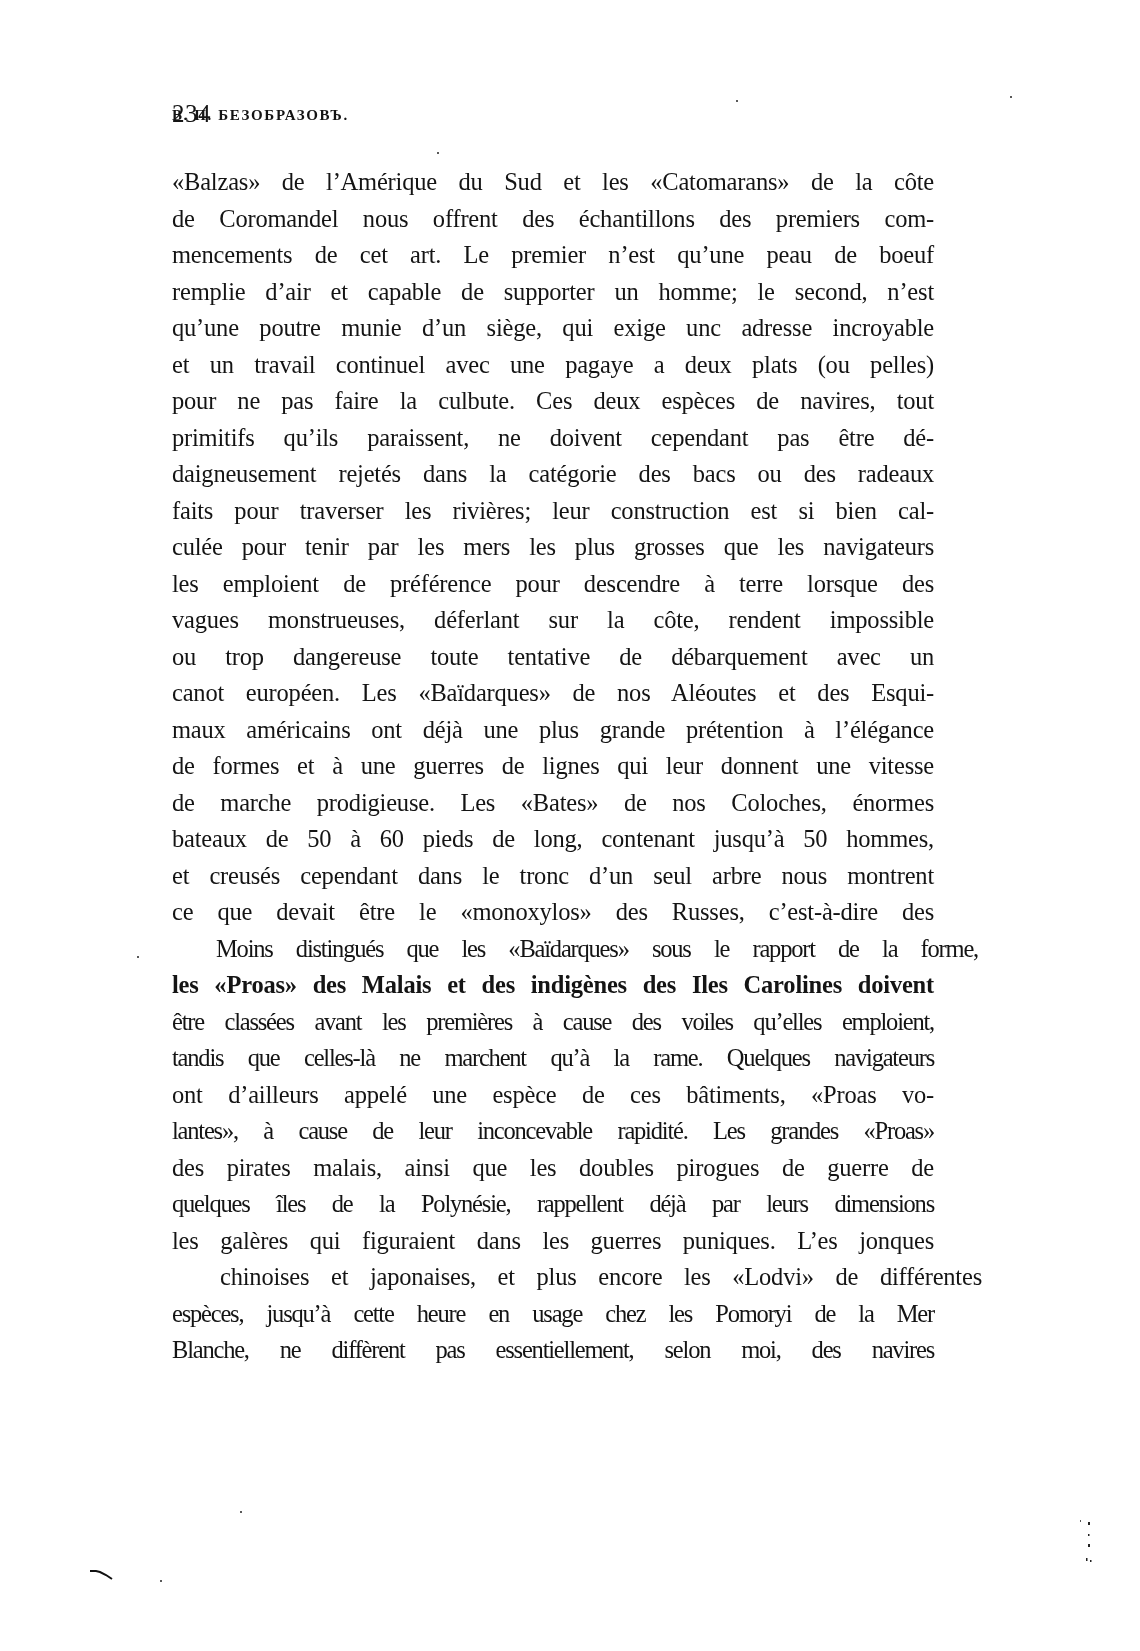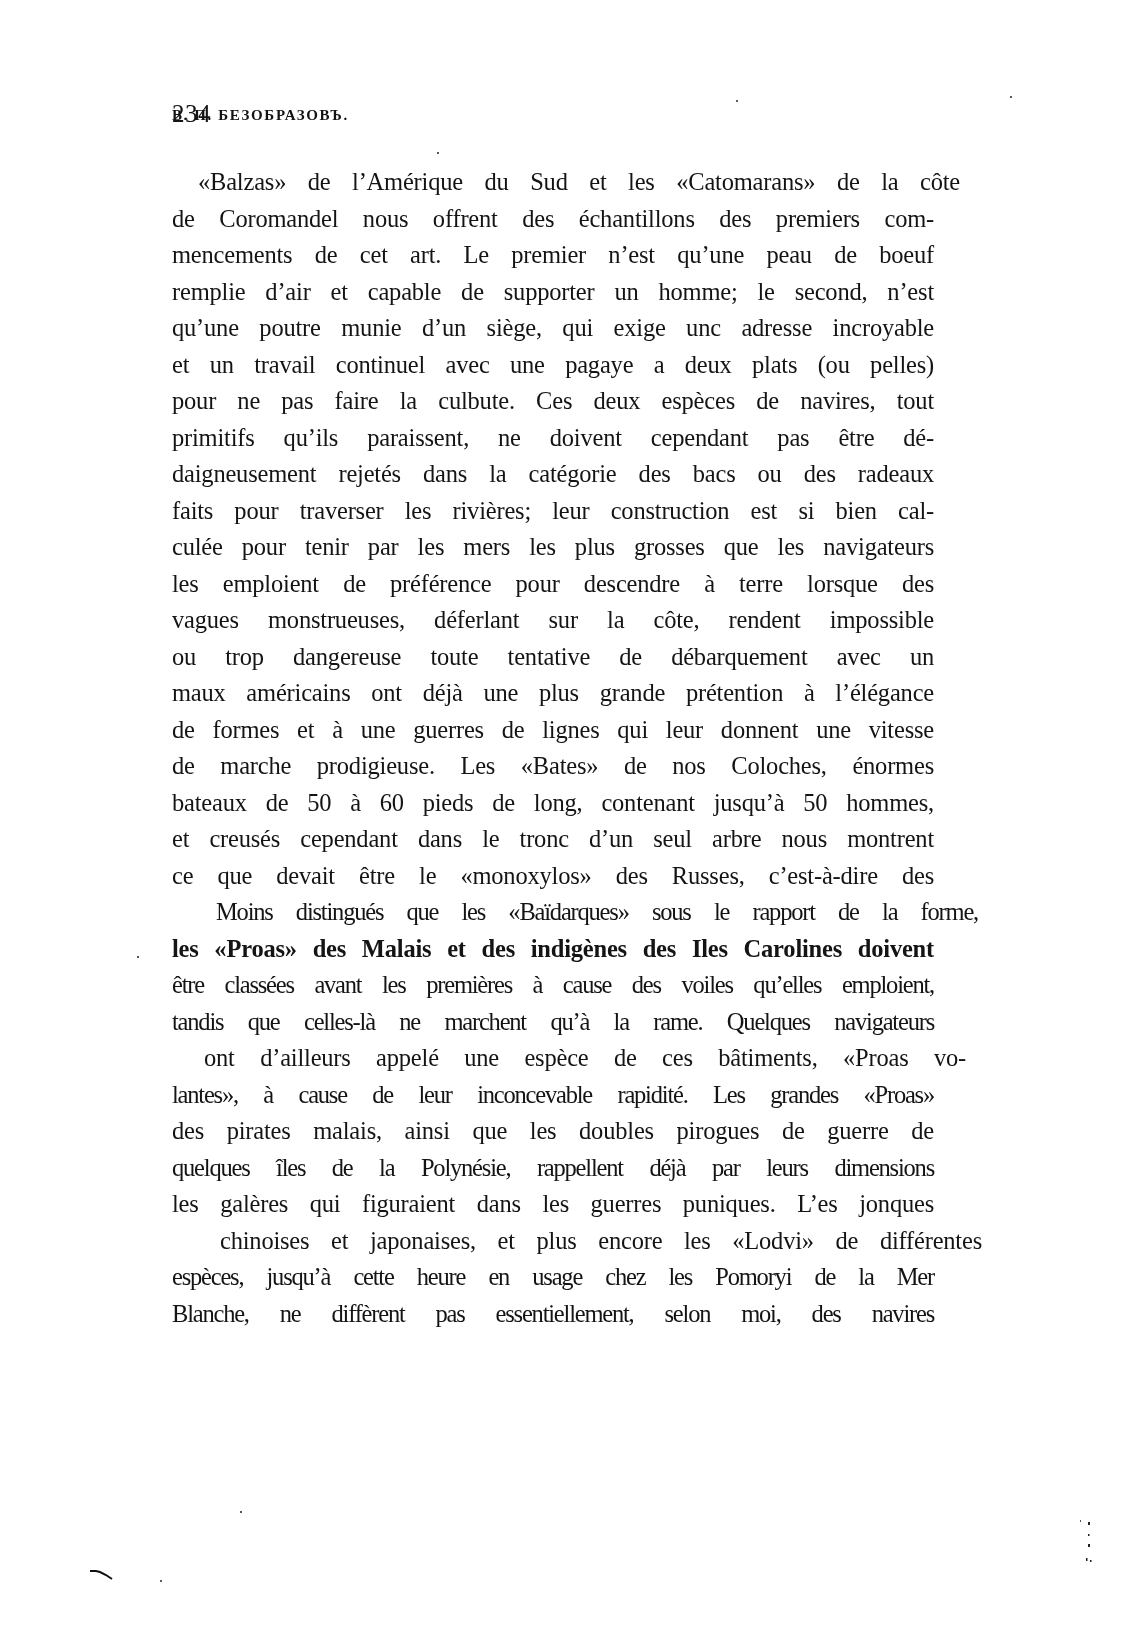--- a/index.html
+++ b/index.html
@@ -96,45 +96,46 @@
 <body>
 
 <div class="page">
 
   <div class="running-head">
     <span class="page-number">234</span>
     <span class="author-head">В. П. БЕЗОБРАЗОВЪ.</span>
   </div>
 
   <div class="body-text">
-    <span class="line" style="display: block; width: 762px; margin-left: 26px;">«Balzas» de l’Amérique du Sud et les «Catomarans» de la côte</span>
+    <span class="line" style="display: block; width: 762px;">«Balzas» de l’Amérique du Sud et les «Catomarans» de la côte</span>
     <span class="line" style="display: block; width: 762px;">de Coromandel nous offrent des échantillons des premiers com-</span>
     <span class="line" style="display: block; width: 762px;">mencements de cet art. Le premier n’est qu’une peau de boeuf</span>
     <span class="line" style="display: block; width: 762px;">remplie d’air et capable de supporter un homme; le second, n’est</span>
     <span class="line" style="display: block; width: 762px;">qu’une poutre munie d’un siège, qui exige unc adresse incroyable</span>
     <span class="line" style="display: block; width: 762px;">et un travail continuel avec une pagaye a deux plats (ou pelles)</span>
     <span class="line" style="display: block; width: 762px;">pour ne pas faire la culbute. Ces deux espèces de navires, tout</span>
     <span class="line" style="display: block; width: 762px;">primitifs qu’ils paraissent, ne doivent cependant pas être dé-</span>
     <span class="line" style="display: block; width: 762px;">daigneusement rejetés dans la catégorie des bacs ou des radeaux</span>
     <span class="line" style="display: block; width: 762px;">faits pour traverser les rivières; leur construction est si bien cal-</span>
     <span class="line" style="display: block; width: 762px;">culée pour tenir par les mers les plus grosses que les navigateurs</span>
     <span class="line" style="display: block; width: 762px;">les emploient de préférence pour descendre à terre lorsque des</span>
     <span class="line" style="display: block; width: 762px;">vagues monstrueuses, déferlant sur la côte, rendent impossible</span>
     <span class="line" style="display: block; width: 762px;">ou trop dangereuse toute tentative de débarquement avec un</span>
+    <span class="line" style="display: block; width: 762px;">canot européen. Les «Baïdarques» de nos Aléoutes et des Esqui-</span>
     <span class="line" style="display: block; width: 762px;">maux américains ont déjà une plus grande prétention à l’élégance</span>
     <span class="line" style="display: block; width: 762px;">de formes et à une guerres de lignes qui leur donnent une vitesse</span>
     <span class="line" style="display: block; width: 762px;">de marche prodigieuse. Les «Bates» de nos Coloches, énormes</span>
     <span class="line" style="display: block; width: 762px;">bateaux de 50 à 60 pieds de long, contenant jusqu’à 50 hommes,</span>
     <span class="line" style="display: block; width: 762px;">et creusés cependant dans le tronc d’un seul arbre nous montrent</span>
     <span class="line" style="display: block; width: 762px;">ce que devait être le «monoxylos» des Russes, c’est-à-dire des</span>
     <span class="line indent condensed" style="display: block; width: 762px;">Moins distingués que les «Baïdarques» sous le rapport de la forme,</span>
     <span class="line" style="display: block; width: 762px; font-weight: bold;">les «Proas» des Malais et des indigènes des Iles Carolines doivent</span>
     <span class="line condensed" style="display: block; width: 762px;">être classées avant les premières à cause des voiles qu’elles emploient,</span>
     <span class="line condensed" style="display: block; width: 762px;">tandis que celles-là ne marchent qu’à la rame. Quelques navigateurs</span>
-    <span class="line" style="display: block; width: 762px; margin-left: 32px;">ont d’ailleurs appelé une espèce de ces bâtiments, «Proas vo-</span>
+    <span class="line" style="display: block; width: 762px;">ont d’ailleurs appelé une espèce de ces bâtiments, «Proas vo-</span>
     <span class="line condensed" style="display: block; width: 762px;">lantes», à cause de leur inconcevable rapidité. Les grandes «Proas»</span>
     <span class="line" style="display: block; width: 762px;">des pirates malais, ainsi que les doubles pirogues de guerre de</span>
     <span class="line condensed" style="display: block; width: 762px;">quelques îles de la Polynésie, rappellent déjà par leurs dimensions</span>
     <span class="line" style="display: block; width: 762px;">les galères qui figuraient dans les guerres puniques. L’es jonques</span>
     <span class="line" style="display: block; width: 762px; margin-left: 48px;">chinoises et japonaises, et plus encore les «Lodvi» de différentes</span>
     <span class="line condensed" style="display: block; width: 762px;">espèces, jusqu’à cette heure en usage chez les Pomoryi de la Mer</span>
     <span class="line condensed" style="display: block; width: 762px;">Blanche, ne diffèrent pas essentiellement, selon moi, des navires</span>
   </div>
 
   <span class="mark mark-dot" style="left:736px;top:100px;"></span>

